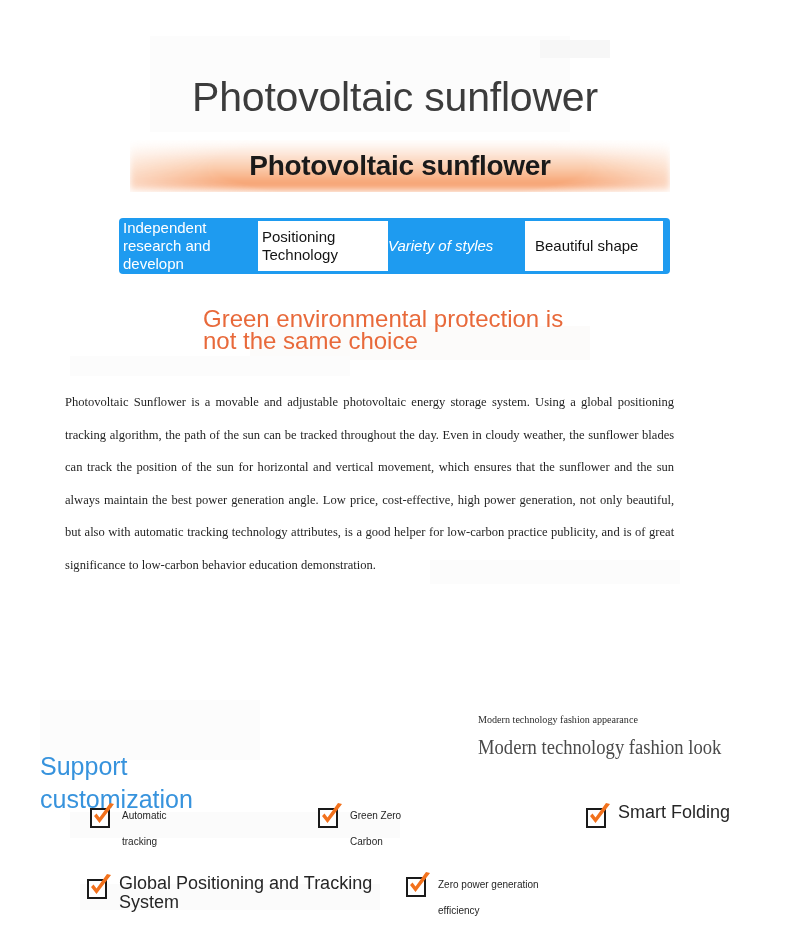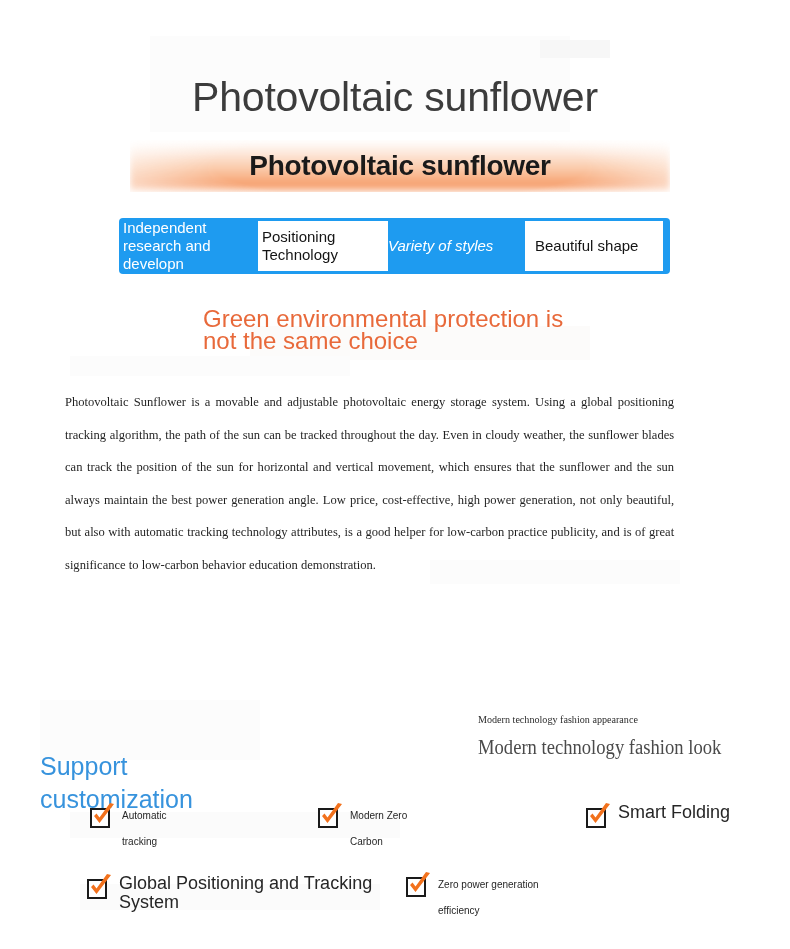--- a/index.html
+++ b/index.html
@@ -285,21 +285,21 @@
 tracking</span>
   </div>
 
   <div class="feature f2">
     <span class="cbox">
       <span class="sq"></span>
       <svg viewBox="0 0 30 30" aria-hidden="true">
         <path d="M7 15 L12.5 22 L27 3 L23 2 L12.5 16.5 L9.5 12.5 Z" fill="#f2711c"></path>
       </svg>
     </span>
-    <span class="feature-label">Modern Zero
+    <span class="feature-label">Green Zero
 Carbon</span>
   </div>
 
   <div class="feature f3">
     <span class="cbox">
       <span class="sq"></span>
       <svg viewBox="0 0 30 30" aria-hidden="true">
         <path d="M7 15 L12.5 22 L27 3 L23 2 L12.5 16.5 L9.5 12.5 Z" fill="#f2711c"></path>
       </svg>
     </span>

